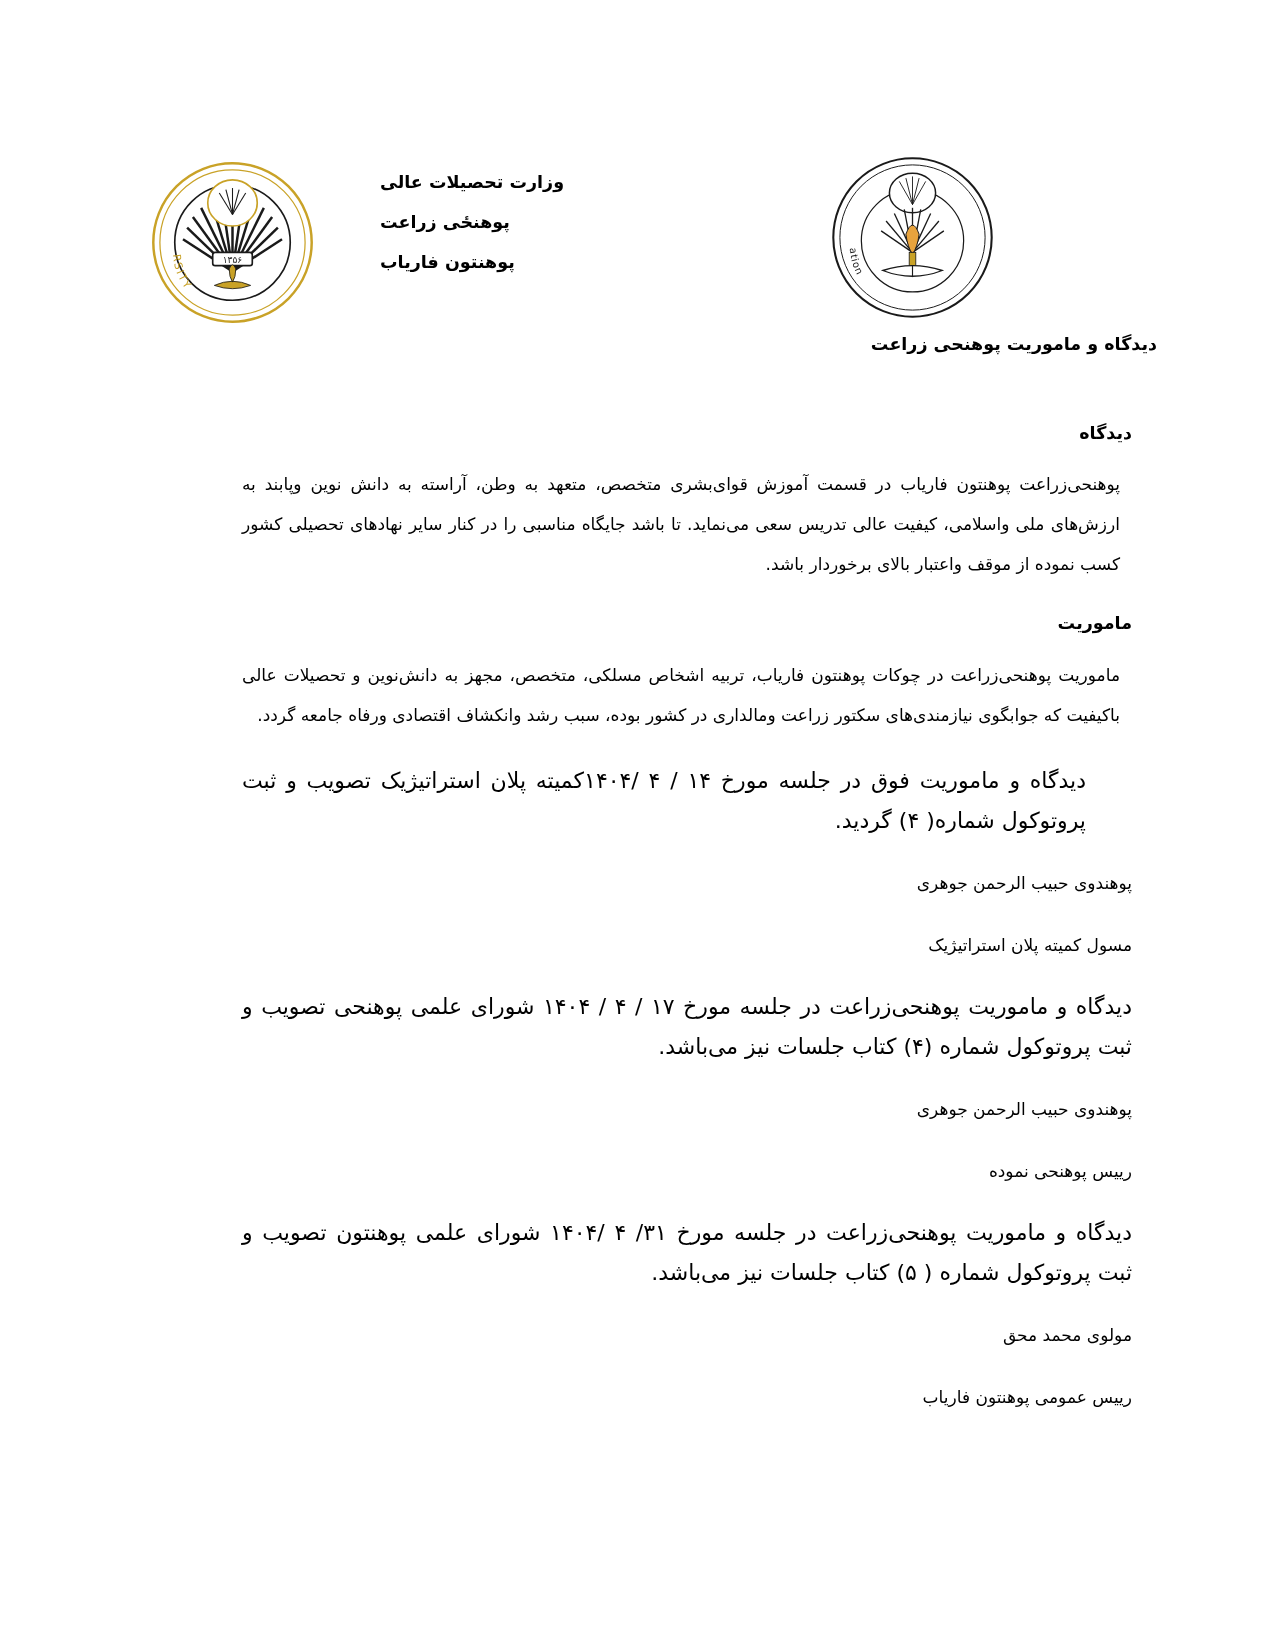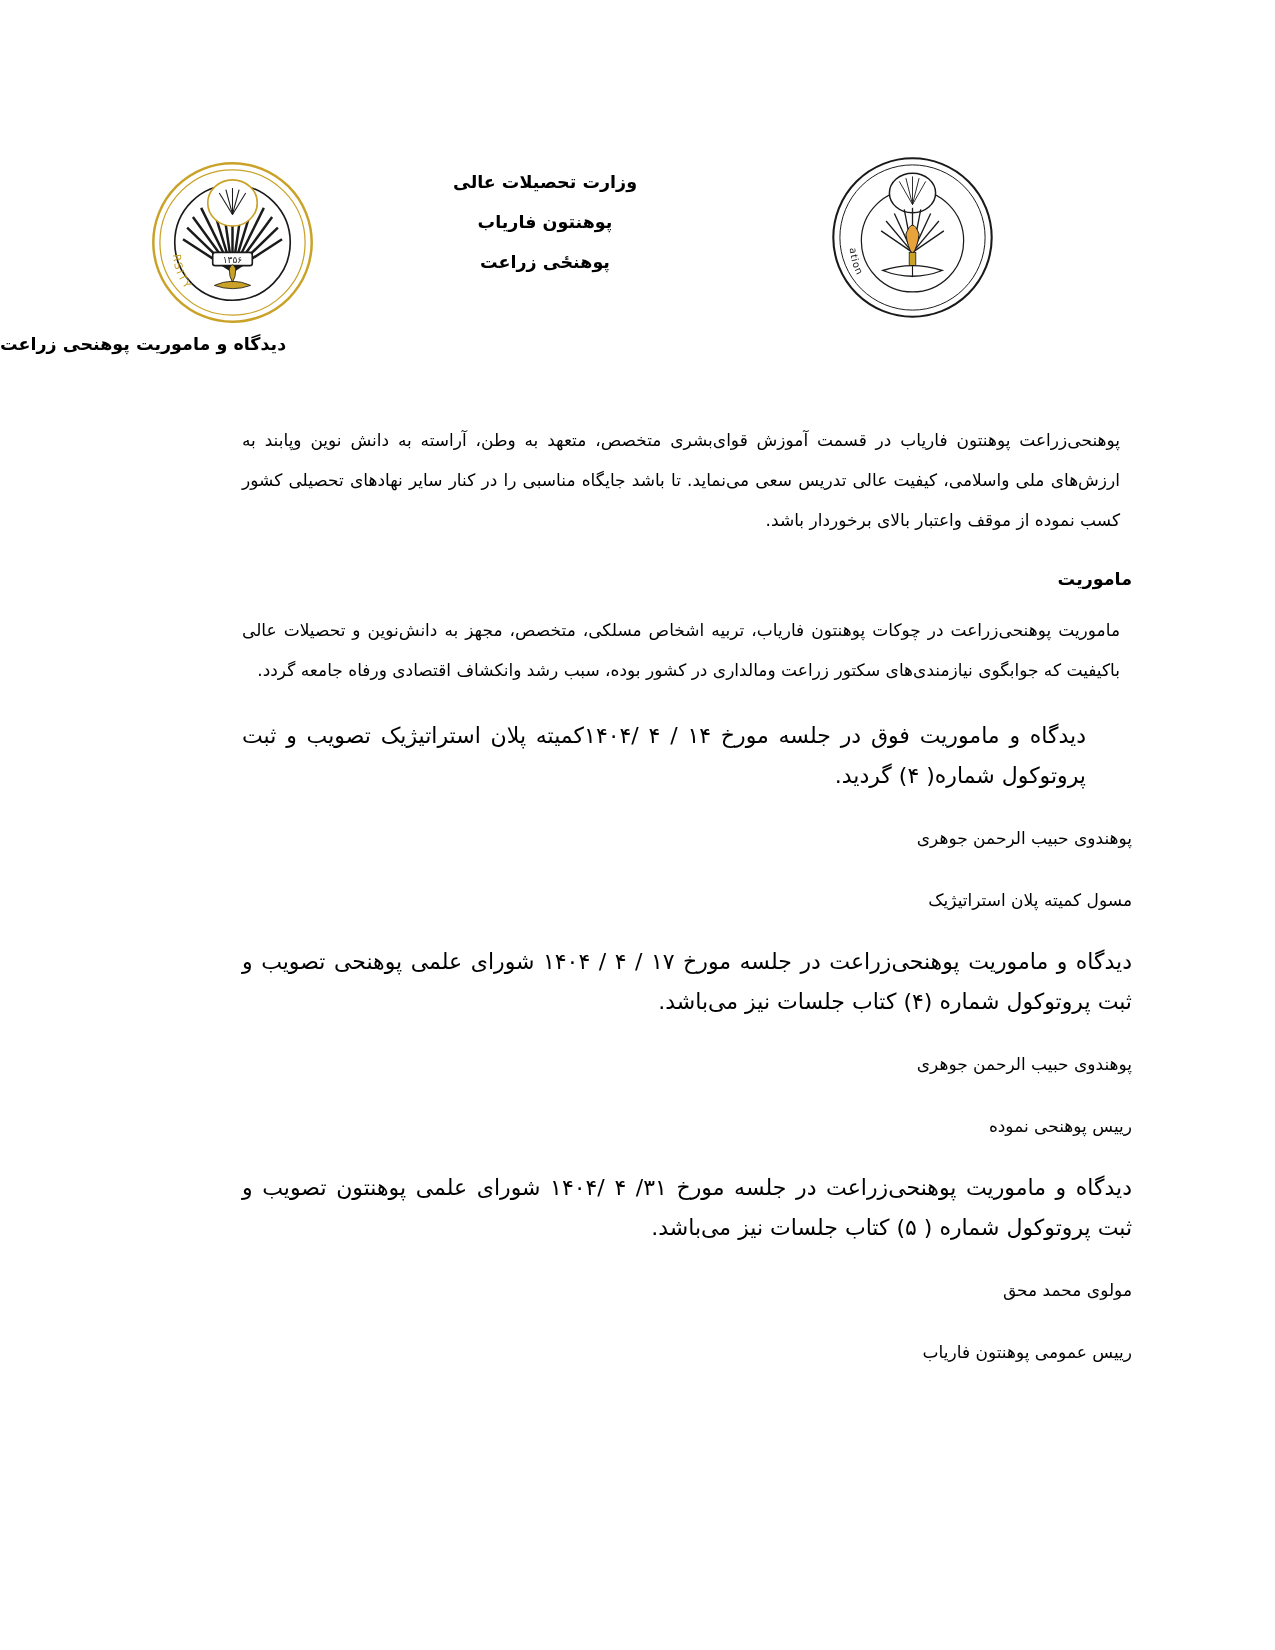--- a/index.html
+++ b/index.html
@@ -39,36 +39,36 @@
   }
   .logo.left  { left: 150px;  top: 10px; }
   .logo.right { left: 830px;  top: 5px; }
   .logo svg { display:block; width:100%; height:100%; }
 
   .header-titles {
     position: absolute;
     left: 380px;
     top: 12px;
     width: 330px;
-    text-align: center;
+    text-align: left;
     direction: rtl;
   }
   .header-titles div {
     font-weight: bold;
     font-size: 17.5px;
     line-height: 40px;
     white-space: nowrap;
   }
 
   .doc-title {
     position: absolute;
     top: 334px;
     left: 0;
     width: 1157px;
-    text-align: left;
+    text-align: right;
     direction: rtl;
     font-weight: bold;
     font-size: 17.5px;
   }
 
   
   .content {
     position: absolute;
     top: 420px;
     right: 143px;
@@ -150,22 +150,22 @@
         <path d="M96 132 q4 -10 8 0 q0 10 -4 16 q-4 -6 -4 -16 Z" fill="#c9a227" stroke="#1a1a1a" stroke-width="1"></path>
         <path id="fu-arc" d="M28 112 a72 72 0 0 0 144 0" fill="none"></path>
         <text font-size="13" fill="#c9a227" letter-spacing="2" font-family="'DejaVu Sans','Liberation Sans',sans-serif">
           <textPath href="#fu-arc" startOffset="22%">FARYAB UNIVERSITY</textPath>
         </text>
       </svg>
     </div>
 
     <div class="header-titles">
       <div>وزارت تحصیلات عالی</div>
+      <div>پوهنځی زراعت</div>
       <div>پوهنتون فاریاب</div>
-      <div>پوهنځی زراعت</div>
     </div>
 
     <div class="logo right">
       <svg viewBox="0 0 200 200" xmlns="http://www.w3.org/2000/svg" aria-hidden="true">
         <circle cx="100" cy="100" r="96" fill="none" stroke="#1a1a1a" stroke-width="2.5"></circle>
         <circle cx="100" cy="100" r="88" fill="none" stroke="#1a1a1a" stroke-width="1.2"></circle>
         <circle cx="100" cy="104" r="62" fill="none" stroke="#1a1a1a" stroke-width="1.5"></circle>
         <ellipse cx="100" cy="46" rx="28" ry="24" fill="#ffffff" stroke="#1a1a1a" stroke-width="1.8"></ellipse>
         <g stroke="#1a1a1a" stroke-width="1.1" fill="none">
           <line x1="100" y1="60" x2="84" y2="32"></line>
@@ -194,20 +194,21 @@
           <textPath href="#mohe-arc" startOffset="16%">Ministry of Higher Education</textPath>
         </text>
       </svg>
     </div>
   </div>
 
   <div class="doc-title">دیدگاه و ماموریت پوهنحی زراعت</div>
 
   <div class="content">
 
+    <h2 class="sec-heading">دیدگاه</h2>
     <p class="para">پوهنحی‌زراعت پوهنتون فاریاب در قسمت آموزش قوای‌بشری متخصص، متعهد به وطن، آراسته به دانش نوین وپابند به ارزش‌های ملی واسلامی، کیفیت عالی تدریس سعی می‌نماید. تا باشد جایگاه مناسبی را در کنار سایر نهادهای تحصیلی کشور کسب نموده از موقف واعتبار بالای برخوردار باشد.</p>
 
     <h2 class="sec-heading">ماموریت</h2>
     <p class="para">ماموریت پوهنحی‌زراعت در چوکات پوهنتون فاریاب، تربیه اشخاص مسلکی، متخصص، مجهز به دانش‌نوین  و تحصیلات عالی باکیفیت که جوابگوی نیازمندی‌های سکتور زراعت ومالداری در کشور بوده، سبب رشد وانکشاف اقتصادی ورفاه جامعه گردد.</p>
 
     <p class="note pad">دیدگاه و ماموریت فوق در جلسه مورخ  ۱۴ / ۴ /۱۴۰۴کمیته پلان استراتیژیک تصویب و ثبت پروتوکول شماره( ۴) گردید.</p>
     <p class="sign">پوهندوی حبیب الرحمن جوهری</p>
     <p class="sign">مسول کمیته پلان استراتیژیک</p>
 
     <p class="note">دیدگاه و ماموریت پوهنحی‌زراعت در جلسه مورخ ۱۷ / ۴ / ۱۴۰۴ شورای علمی پوهنحی تصویب و ثبت پروتوکول شماره (۴) کتاب جلسات نیز می‌باشد.</p>

